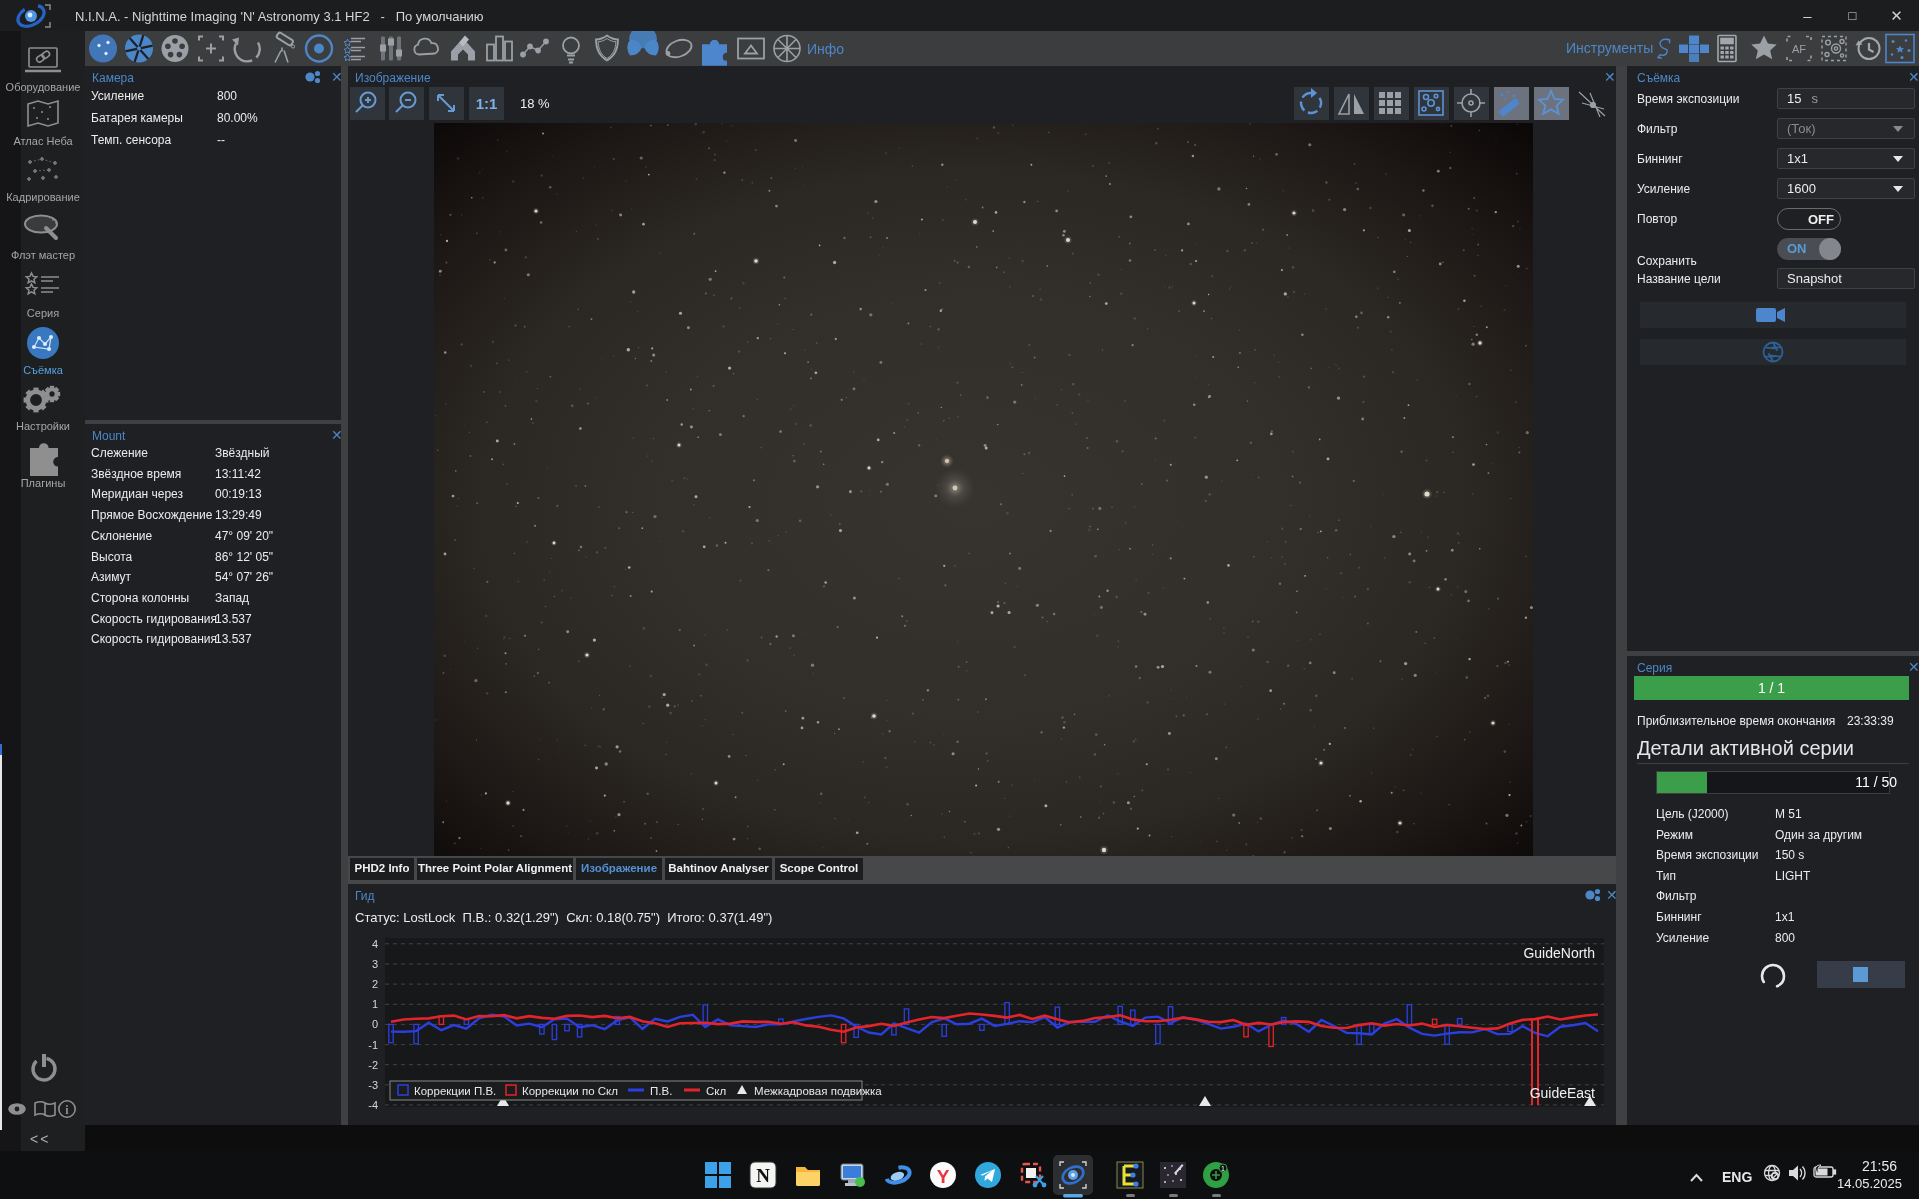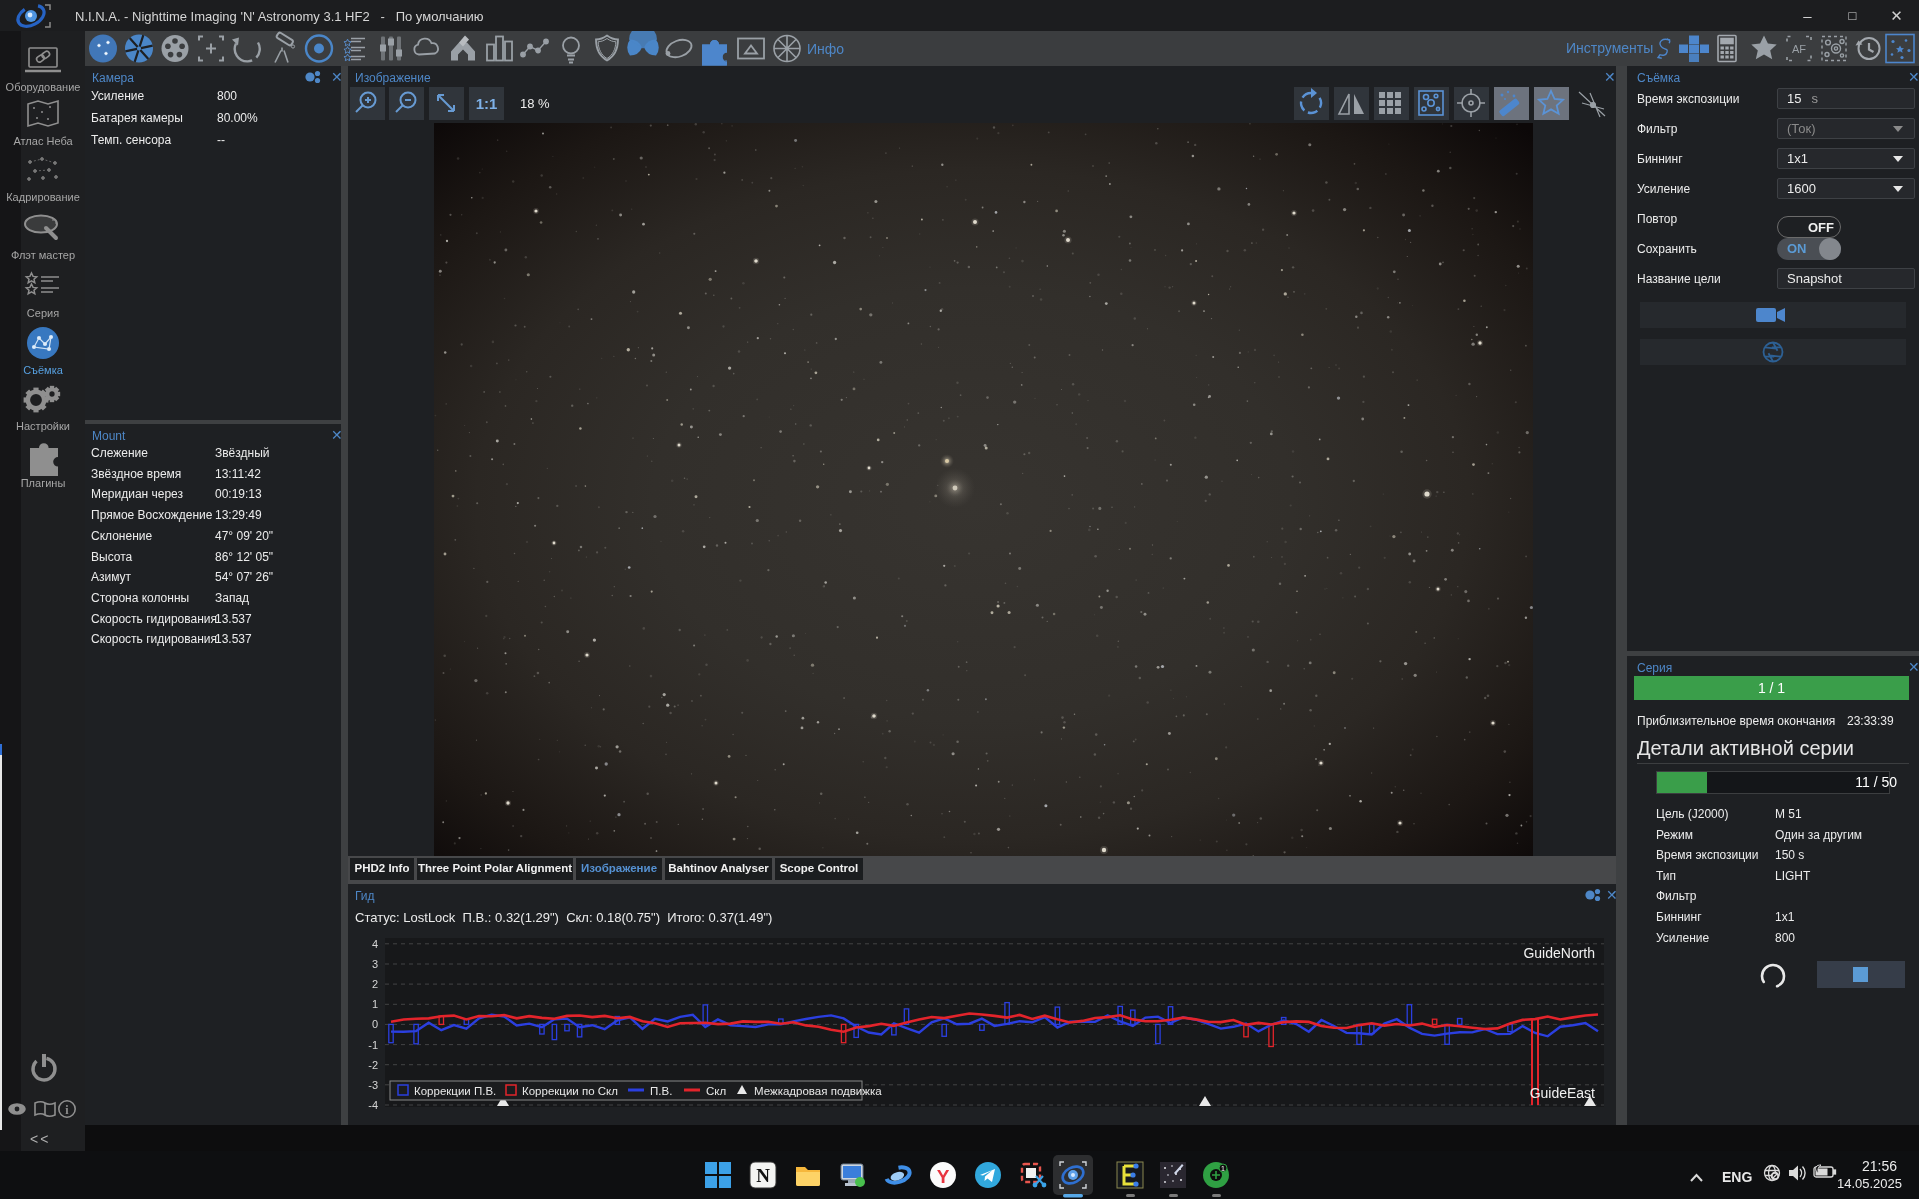--- a/index.html
+++ b/index.html
@@ -1677,30 +1677,30 @@
 
   <div class="panel" style="left:1627px;top:66px;width:292px;height:585px;">
     <div class="phead" style="left:10px;">Съёмка</div>
     <div class="pclose" style="left:281px;">✕</div>
     <div id="cap-rows">
         <div class="row-l" style="left:10px;top:26px;">Время экспозиции</div>
         <div class="row-l" style="left:10px;top:56px;">Фильтр</div>
         <div class="row-l" style="left:10px;top:86px;">Биннинг</div>
         <div class="row-l" style="left:10px;top:116px;">Усиление</div>
         <div class="row-l" style="left:10px;top:146px;">Повтор</div>
-        <div class="row-l" style="left:10px;top:176px;text-align:center;">Сохранить</div>
+        <div class="row-l" style="left:10px;top:188px;text-align:center;">Сохранить</div>
         <div class="row-l" style="left:10px;top:206px;">Название цели</div>
         <div class="ctl" style="top:22px;"><span>15</span><span style="color:#9a9a9a;margin-left:10px;">s</span></div>
         <div class="ctl" style="top:52px;color:#8a8a8a;">(Ток)</div>
         <div class="darr" style="left:266px;top:60px;border-top-color:#8a8a8a;"></div>
         <div class="ctl" style="top:82px;">1x1</div>
         <div class="darr" style="left:266px;top:90px;"></div>
         <div class="ctl" style="top:112px;">1600</div>
         <div class="darr" style="left:266px;top:120px;"></div>
-        <div class="tgl" style="top:150px;border:1px solid #6b6b6b;color:#f0f0f0;">
+        <div class="tgl" style="top:142px;border:1px solid #6b6b6b;color:#f0f0f0;">
           <span style="position:absolute;left:30px;top:3px;">OFF</span>
         </div>
         <div class="tgl" style="top:172px;background:#4a4e54;color:#5b9bd5;">
           <span style="position:absolute;left:10px;top:3px;">ON</span>
           <span style="position:absolute;right:0px;top:0px;width:22px;height:22px;border-radius:50%;background:#83878d;"></span>
         </div>
         <div class="ctl" style="top:202px;">Snapshot</div>
         <div class="bigbtn" style="top:236px;"><svg width="266" height="26">
             <g fill="#4d86cc">
               <rect x="116" y="6" width="20" height="14" rx="2"></rect>

